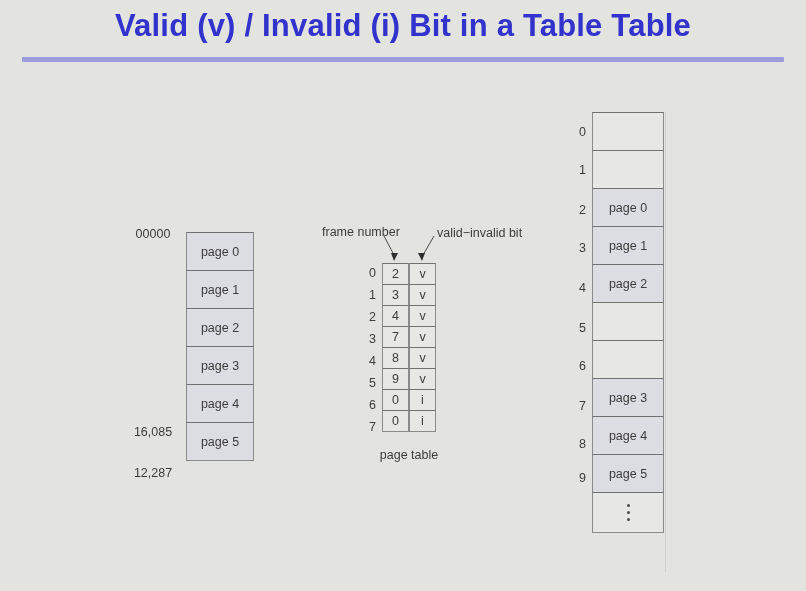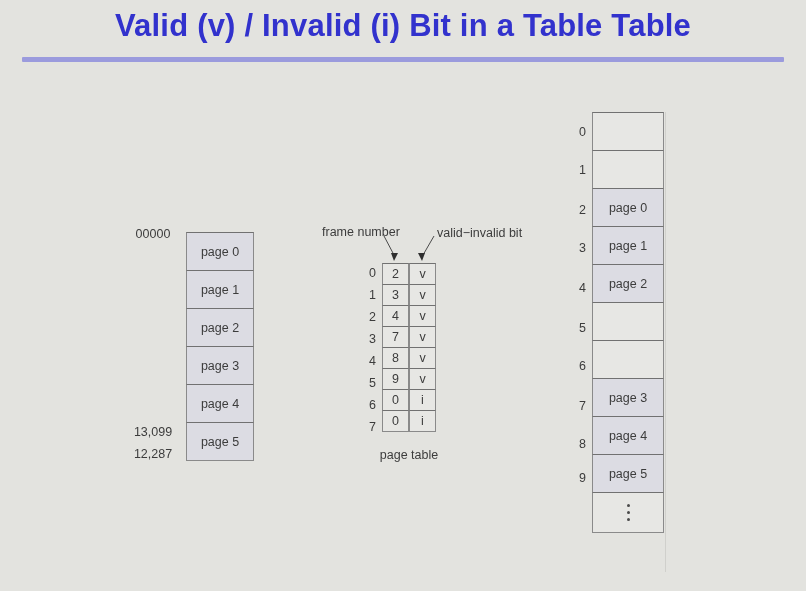--- a/index.html
+++ b/index.html
@@ -195,22 +195,22 @@
 </style>
 </head>
 <body>
 
 <div id="slide-title">Valid (v) / Invalid (i) Bit in a Table Table</div>
 <div id="title-rule"></div>
 
 <div id="logical-memory-group">
 
   <div class="lm-addr" style="top:227px">00000</div>
-  <div class="lm-addr" style="top:425px">13,099</div>
-  <div class="lm-addr" style="top:447px">12,287</div>
+  <div class="lm-addr" style="top:425px">16,085</div>
+  <div class="lm-addr" style="top:466px">12,287</div>
 
   <div id="logical-memory">
     <div class="fig-cell lm-row filled" style="top:0px">page 0</div>
     <div class="fig-cell lm-row filled" style="top:38px">page 1</div>
     <div class="fig-cell lm-row filled" style="top:76px">page 2</div>
     <div class="fig-cell lm-row filled" style="top:114px">page 3</div>
     <div class="fig-cell lm-row filled" style="top:152px">page 4</div>
     <div class="fig-cell lm-row filled" style="top:190px">page 5</div>
   </div>
 </div>

